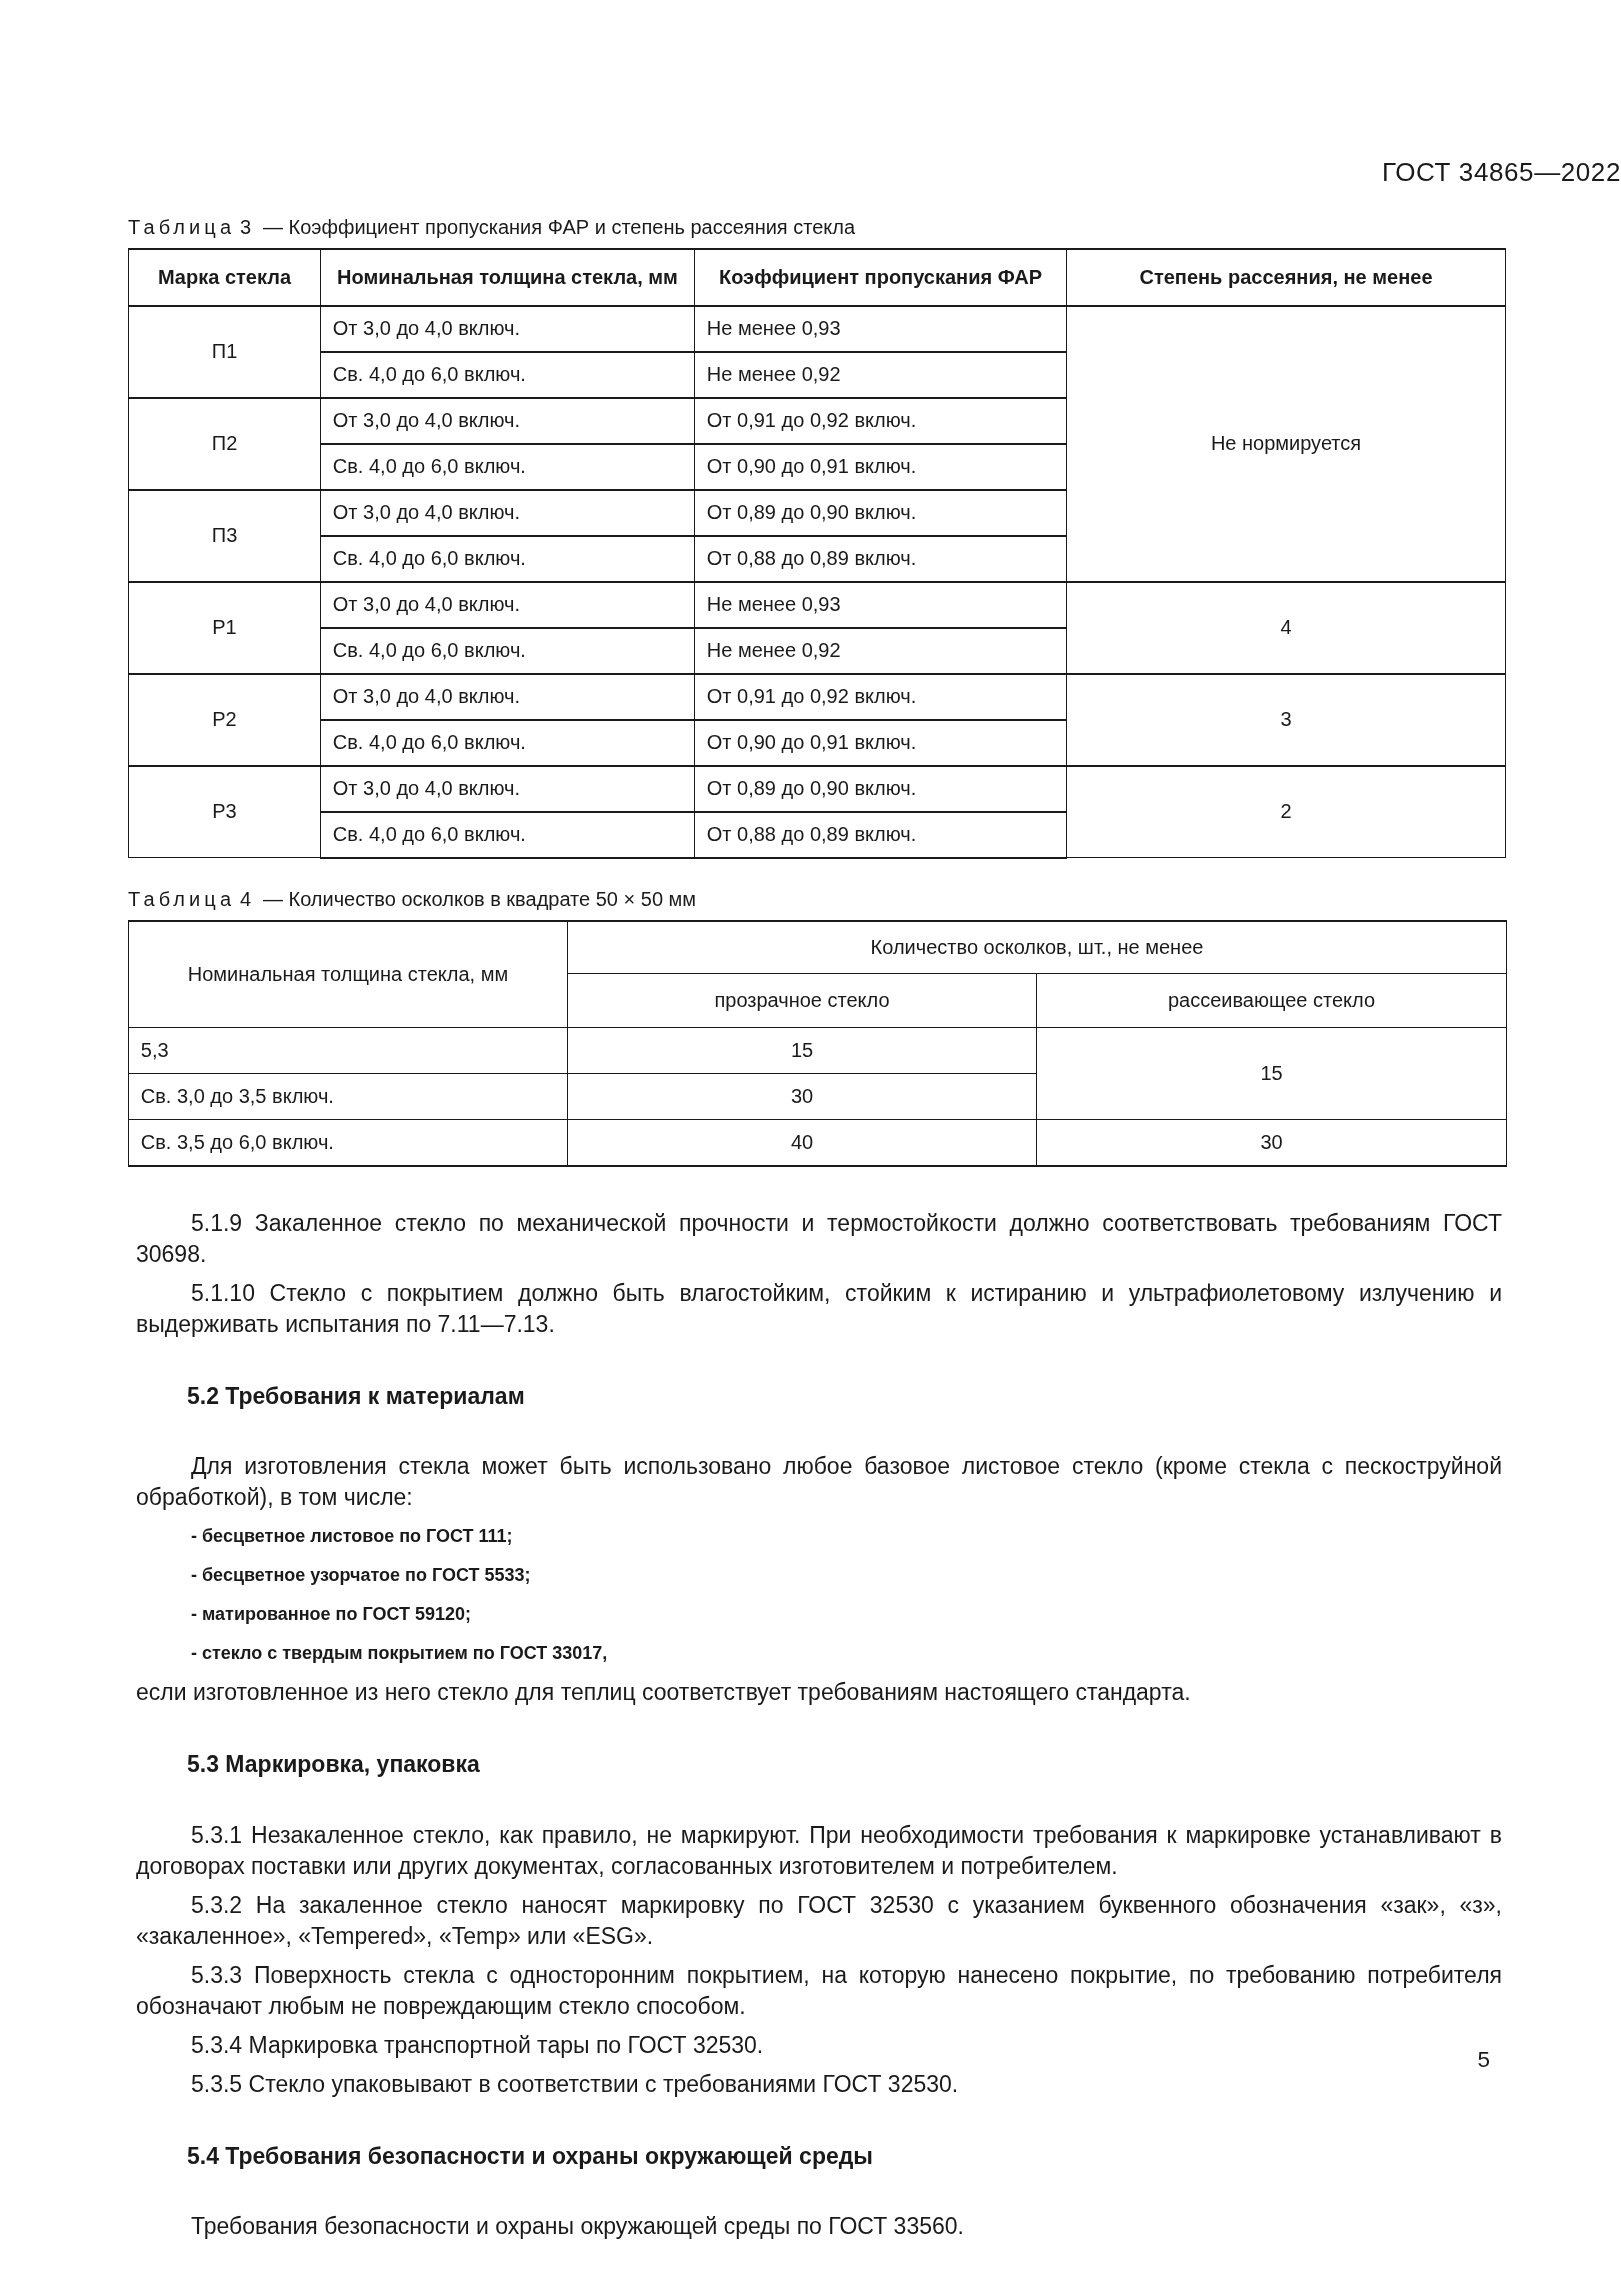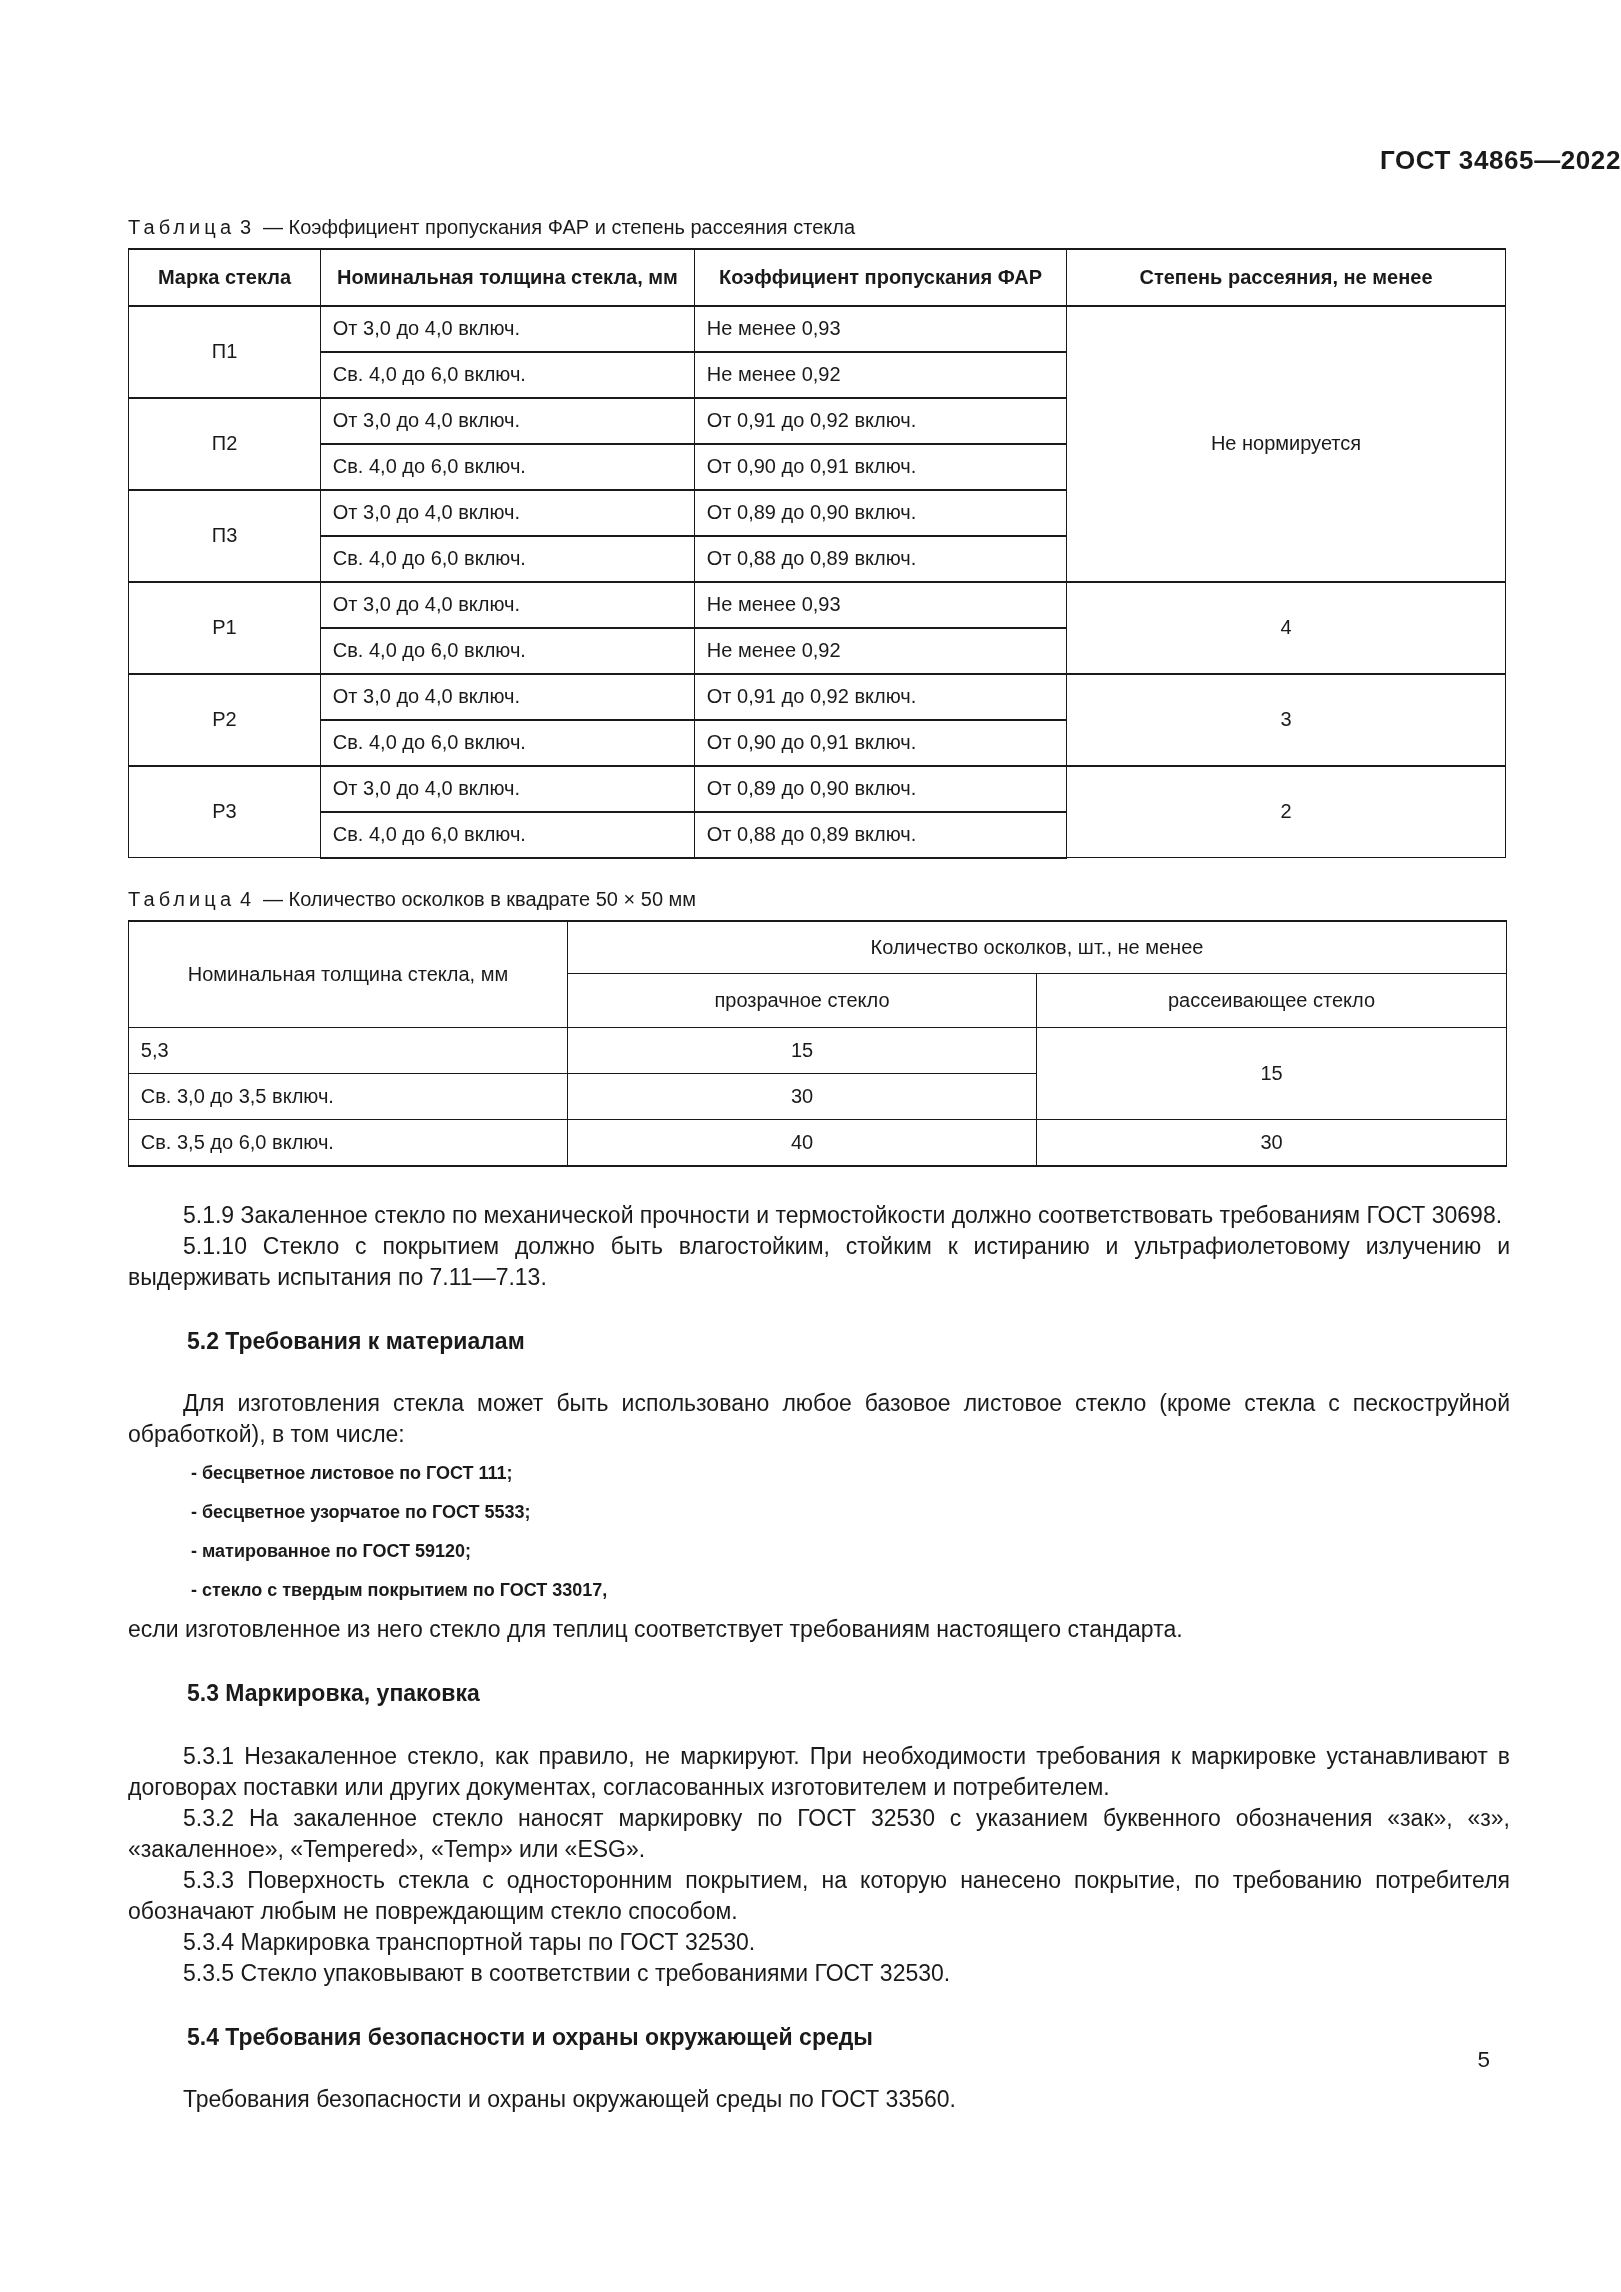--- a/index.html
+++ b/index.html
@@ -24,23 +24,23 @@
     position: absolute;
     left: 128px;
     top: 0;
     width: 1382px;
   }
 
   
   .running-head {
     position: absolute;
     right: 0;
-    top: 145px;
+    top: 157px;
     font-size: 26px;
-    font-weight: bold;
+    font-weight: normal;
     letter-spacing: 0.6px;
     white-space: nowrap;
   }
 
   
   .table-caption {
     font-size: 20px;
     line-height: 1.3;
     margin: 0;
     white-space: nowrap;
@@ -133,21 +133,21 @@
     height: 53px;
   }
   .t4 .body-row td {
     height: 45px;
   }
 
   
   .body-text {
     font-size: 23px;
     line-height: 31px;
-    margin: 0;
+    margin: 8px;
     text-align: justify;
     text-justify: inter-word;
     hyphens: manual;
   }
   .body-text.indent {
     text-indent: 55px;
   }
   .body-text.noindent {
     text-indent: 0;
   }

